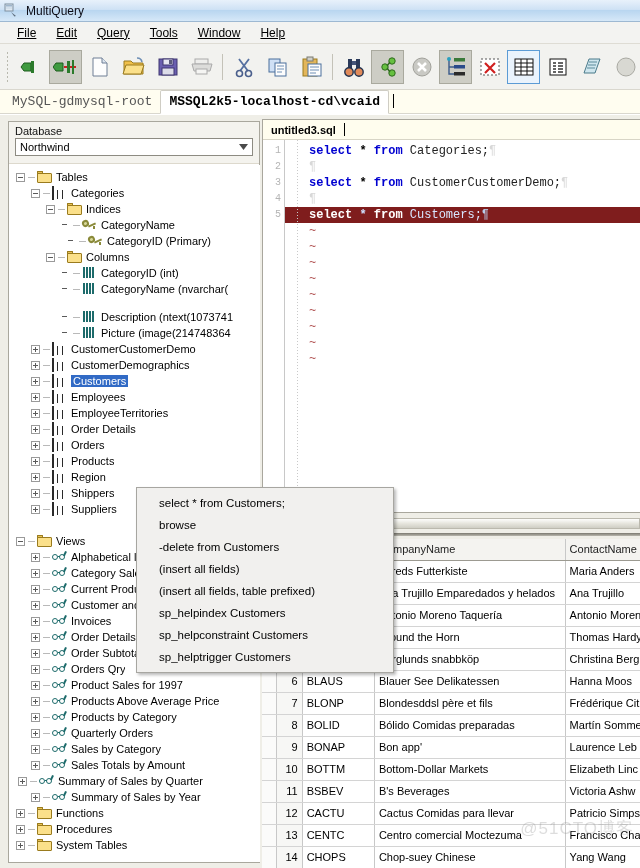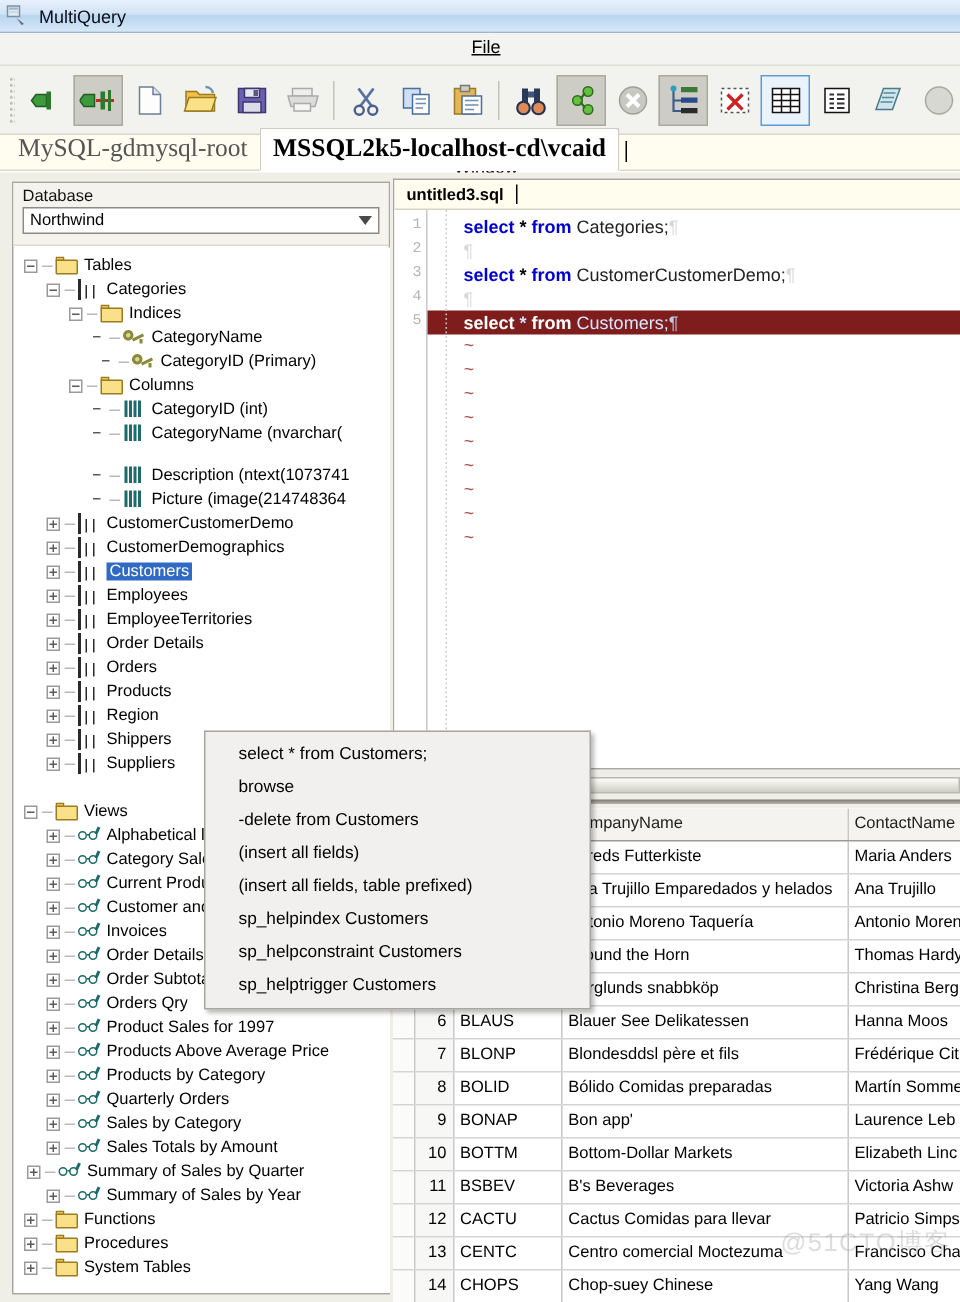--- a/index.html
+++ b/index.html
@@ -22,21 +22,21 @@
     display:flex; align-items:center; padding-left:4px;
     position: relative;
   }
   .title-icon { width:16px; height:16px; position:relative; margin-right:6px; flex:0 0 auto; }
   .title-text { font-size:12px; color:#0a0a14; font-family:"Liberation Sans", sans-serif; }
 
   
   .menubar {
     height: 22px; background:#f3f3f1;
     border-bottom:1px solid #dedcd4;
-    display:flex; align-items:center; padding-left:8px; gap:2px;flex-direction:column;
+    display:flex; align-items:center; padding-left:8px; gap:2px;
   }
   .menu-item {
     padding: 2px 9px; font-size:12px; color:#000;
     font-family:"Liberation Sans", sans-serif;
     cursor:default; white-space:nowrap;
   }
   .menu-item u { text-decoration: underline; }
 
   
   .toolbar {
@@ -59,22 +59,22 @@
   .tb-btn.sel  { border:1px solid #5b9bd5; background:#eaf3fc; }
   .tb-sep { width:7px; height:26px; flex:0 0 auto; position:relative; }
   .tb-sep:after { content:""; position:absolute; left:3px; top:0; width:1px; height:26px; background:#c4c2b8; }
 
   
   .conn-tabs {
     height:24px; background:#fffdf0; display:flex; align-items:flex-end;
     padding-left:4px; border-bottom:1px solid #d9d7ce; position:relative;
   }
   .conn-tab {
-    font-size:17px; padding:3px 8px 4px 8px; color:#555; white-space:nowrap;
-    font-family:Liberation Serif, serif;
+    font-size:13px; padding:3px 8px 4px 8px; color:#555; white-space:nowrap;
+    font-family:Liberation Mono, monospace;
   }
   .conn-tab.active {
     background:#ffffff; color:#000; font-weight:bold;
     border:1px solid #cfcdc4; border-bottom:1px solid #ffffff;
     margin-bottom:-1px; border-radius:2px 2px 0 0;
   }
   .conn-caret { width:1px; height:14px; background:#000; margin:0 0 5px 4px; }
 
   
   .body-area { position:absolute; left:0; top:115px; width:640px; height:753px; background:#efeee7; }
@@ -154,21 +154,21 @@
   .editor-caret { width:1px; height:13px; background:#000; margin-left:4px; }
   .code-area { position:absolute; left:0; top:20px; right:0; bottom:0; background:#fff; display:flex; }
   .gutter {
     width:22px; flex:0 0 auto; background:#fff; border-right:1px solid #c8c8c8;
     padding-top:3px; text-align:right; padding-right:3px;
   }
   .gutter div { font-family:"Liberation Mono", monospace; font-size:10px; color:#b4b4b4; height:16px; line-height:16px; }
   .codecol { flex:1 1 auto; position:relative; padding-top:3px; }
   .codecol:before { content:""; position:absolute; left:12px; top:0; bottom:0; width:1px;
     background-image: linear-gradient(to bottom, #c9c9c9 50%, transparent 50%); background-size:1px 3px; }
-  .cline { height:16px; line-height:16px; font-family:Liberation Sans, sans-serif; font-size:12px; padding-left:24px; white-space:pre; }
+  .cline { height:16px; line-height:16px; font-family:Liberation Mono, monospace; font-size:12px; padding-left:24px; white-space:pre; }
   .kw { color:#0000d0; font-weight:bold; }
   .op { color:#000000; font-weight:bold; }
   .ident { color:#222; }
   .pilcrow { color:#d8d8d8; }
   .cline.sel { background:#7f1d1d; }
   .cline.sel .kw { color:#ffffff; }
   .cline.sel .op { color:#cfe0ff; }
   .cline.sel .ident { color:#d8e6ff; }
   .cline.sel .pilcrow { color:#b9cdea; }
   .tilde { color:#b05050; font-family:"Liberation Mono", monospace; font-size:12px; height:16px; line-height:16px; padding-left:24px; }

